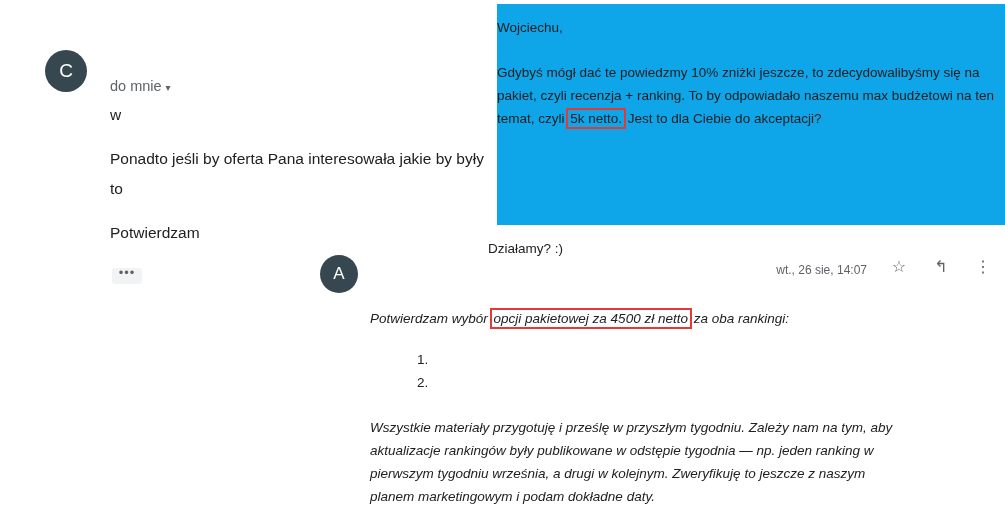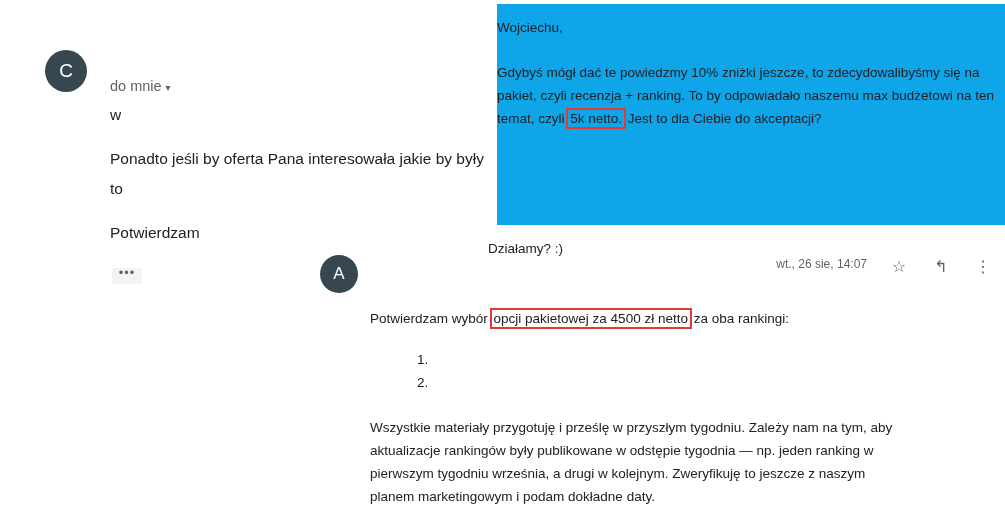--- a/index.html
+++ b/index.html
@@ -147,21 +147,21 @@
     top: 12px;
     font-size: 13.5px;
     line-height: 23px;
     color: #202124;
   }
   .msg-meta {
     position: absolute;
     right: 12px;
     top: 32px;
     display: flex;
-    align-items: flex-start;
+    align-items: flex-end;
     gap: 22px;
     color: #5f6368;
     font-size: 12px;
   }
   .msg-meta .date { font-size: 12px; color: #5f6368; }
   .icon-btn {
     width: 20px;
     height: 20px;
     display: inline-flex;
     align-items: center;
@@ -172,21 +172,21 @@
   }
   .bottom-body {
     position: absolute;
     left: 40px;
     top: 82px;
     width: 530px;
     font-size: 13.5px;
     line-height: 23px;
     color: #202124;
   }
-  .bottom-body p { margin: 0 0 18px 0; }
+  .bottom-body p { margin: 0 0 18px 0; font-style: italic; }
   .p-potwierdzam { margin-bottom: 14px; }
   ol.num-list {
     margin: 0 0 22px 0;
     padding-left: 62px;
     font-size: 13.5px;
     line-height: 23px;
   }
   ol.num-list li { margin: 0; }
   .p-wszystkie { margin-bottom: 20px; }
 </style>

